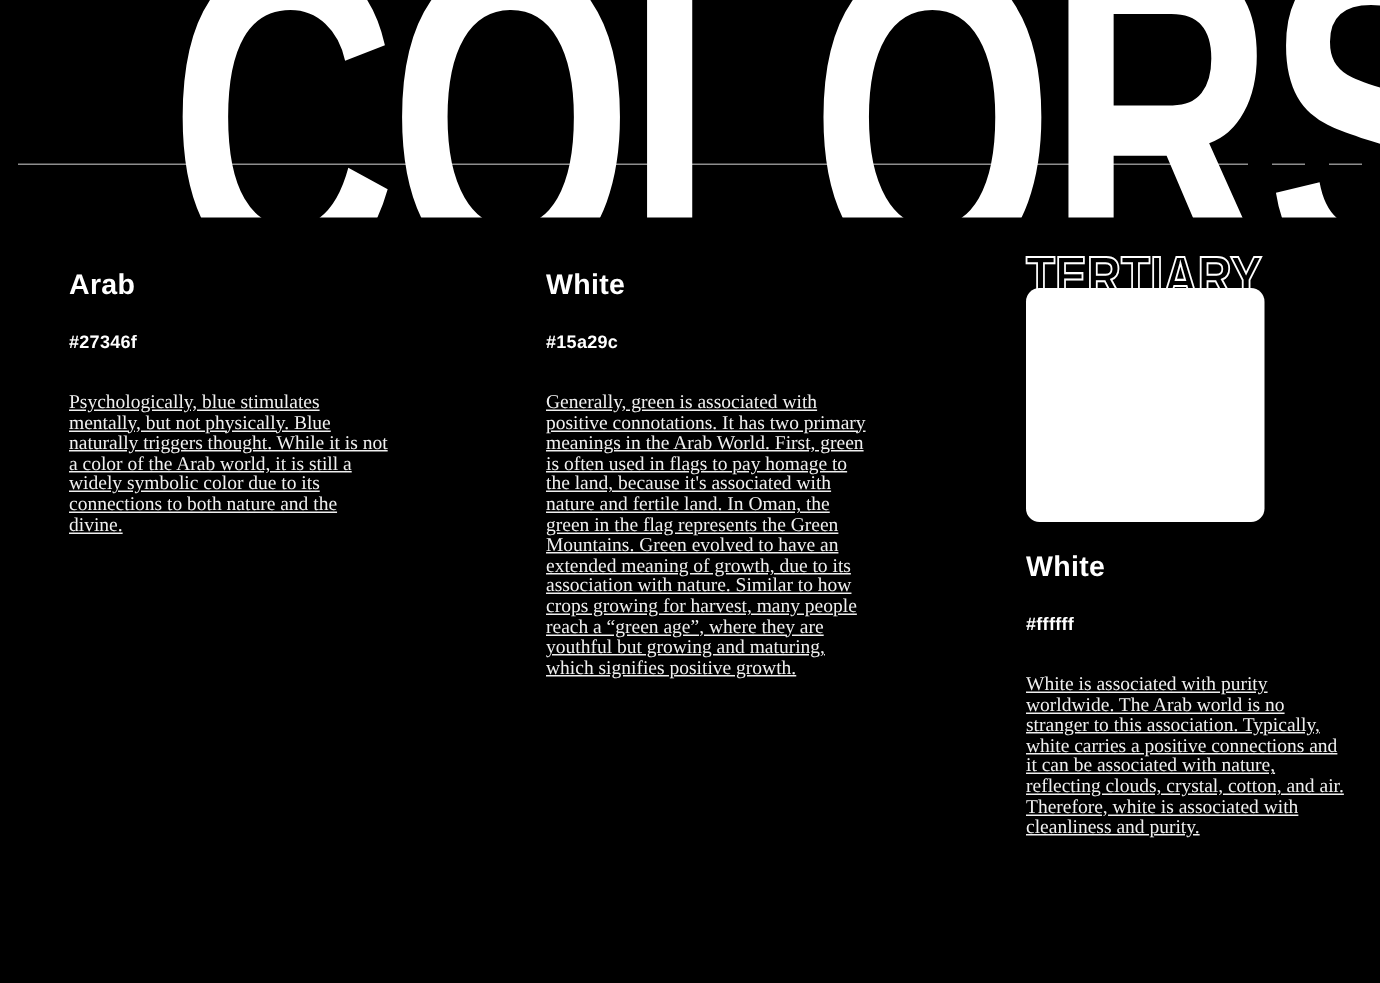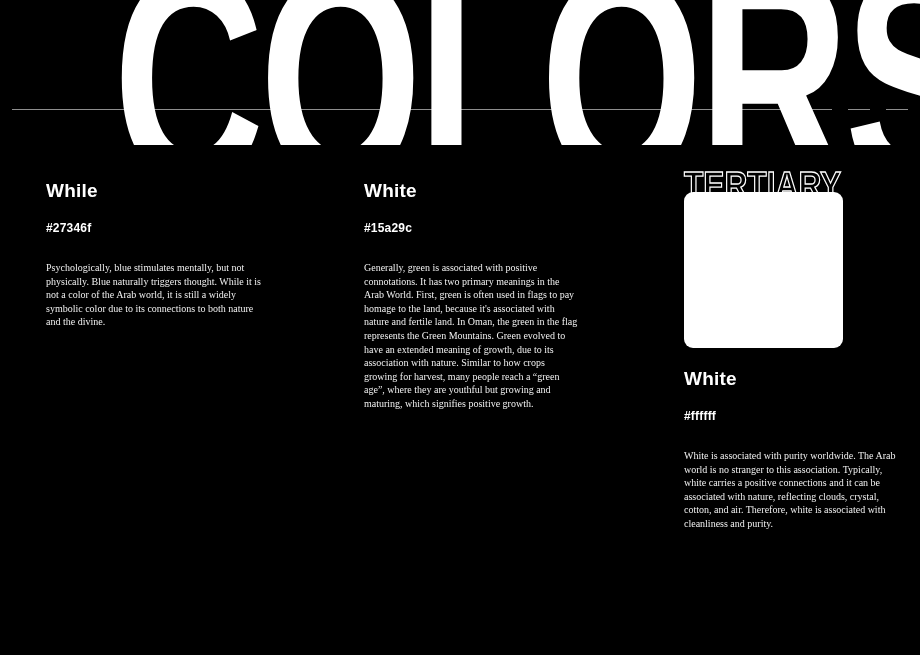--- a/index.html
+++ b/index.html
@@ -135,41 +135,42 @@
     margin-top: 19px;
     font-size: 12px;
     font-weight: 700;
     letter-spacing: 0.2px;
     color: #ffffff;
   }
   .color-desc {
     margin-top: 26px;
     width: 215px;
     font-family: "Liberation Serif", serif;
-    font-size: 10px;
+    font-size: 13px;
     line-height: 13.6px;
     color: #f0f0f0;
     text-align: left;
+    text-decoration: underline;
   }
 </style>
 </head>
 <body style="background: rgb(0, 0, 0);">
 
 <div class="header">
   <div class="rule">
     <div class="rule-solid" style="background: rgb(142, 142, 142);"></div>
     <div class="rule-dash"></div>
   </div>
   <div class="page-title">COLORS</div>
 </div>
 
 <div class="columns">
 
   <div class="col col-0">
-    <div class="color-name">While</div>
+    <div class="color-name">Arab</div>
     <div class="color-hex">#27346f</div>
     <div class="color-desc">Psychologically, blue stimulates mentally, but not physically. Blue naturally triggers thought. While it is not a color of the Arab world, it is still a widely symbolic color due to its connections to both nature and the divine.</div>
   </div>
 
   <div class="col col-1">
     <div class="color-name">White</div>
     <div class="color-hex">#15a29c</div>
     <div class="color-desc">Generally, green is associated with positive connotations. It has two primary meanings in the Arab World. First, green is often used in flags to pay homage to the land, because it's associated with nature and fertile land. In Oman, the green in the flag represents the Green Mountains. Green evolved to have an extended meaning of growth, due to its association with nature. Similar to how crops growing for harvest, many people reach a “green age”, where they are youthful but growing and maturing, which signifies positive growth.</div>
   </div>
 

